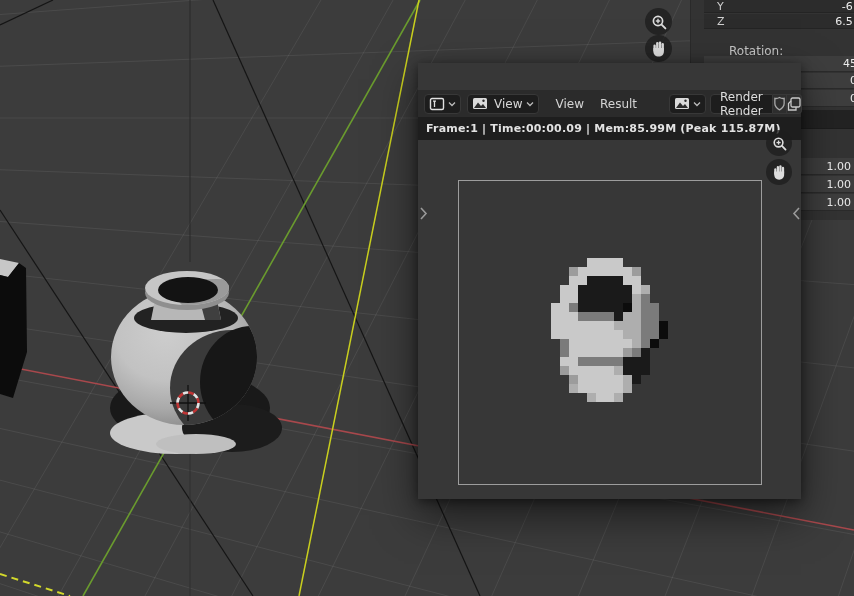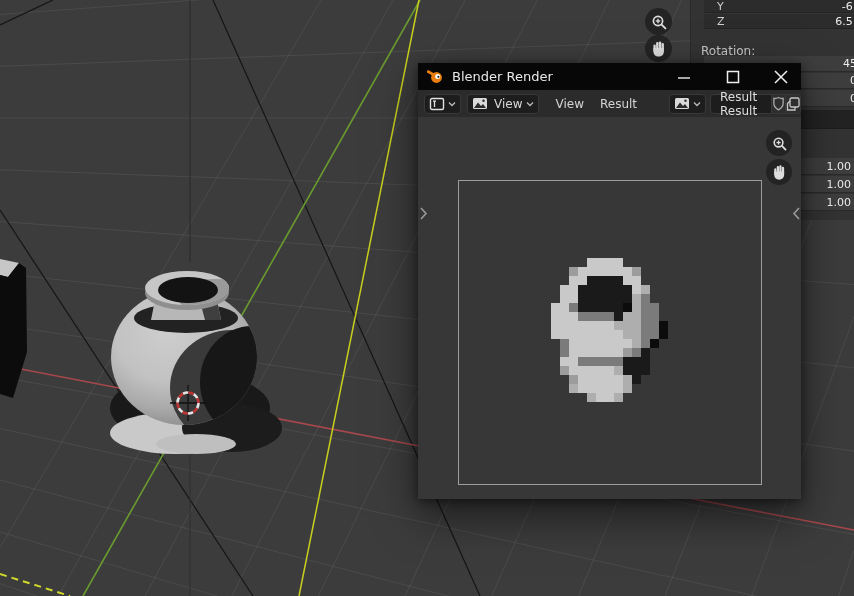--- a/index.html
+++ b/index.html
@@ -169,21 +169,21 @@
 
   <div id="props">
     <div class="prow loc" style="top:0;height:13px;">
       <span class="plabel">Y</span>
       <span class="pvalue" style="margin-right:-7px;">-6 m</span>
     </div>
     <div class="prow loc" style="top:14px;height:15px;">
       <span class="plabel">Z</span>
       <span class="pvalue" style="margin-right:-7px;">6.5 m</span>
     </div>
-    <div class="plabel-row" style="top:44px;">Rotation:</div>
+    <div class="plabel-row" style="top:44px;margin-left:28px;">Rotation:</div>
     <div class="prow num" style="top:56px;height:16px;">
       <span class="pvalue" style="padding-right:3px;">45</span>
     </div>
     <div class="prow num" style="top:73px;height:16px;">
       <span class="pvalue" style="padding-right:3px;">0</span>
     </div>
     <div class="prow num" style="top:90px;height:17px;">
       <span class="pvalue" style="padding-right:3px;">0</span>
     </div>
     <div class="prow dark" style="top:110px;height:19px;"></div>
@@ -193,44 +193,20 @@
     <div class="prow num" style="top:176px;height:17px;">
       <span class="pvalue" style="padding-right:9px;">1.00</span>
     </div>
     <div class="prow num" style="top:194px;height:17px;">
       <span class="pvalue" style="padding-right:9px;">1.00</span>
     </div>
   </div>
 
   <div id="win">
 
-    <div id="titlebar">
-      <svg width="17" height="14" viewBox="-8 -7 16 14" style="margin-left:9px;">
-        <path d="M -7.5,-5.5 L -0.5,-1.5" stroke="#e87d0d" stroke-width="2.6" stroke-linecap="round"></path>
-        <circle cx="1" cy="0.5" r="5.4" fill="#e87d0d"></circle>
-        <circle cx="2.2" cy="-0.6" r="2.5" fill="#ffffff"></circle>
-        <circle cx="2.9" cy="-0.2" r="1.1" fill="#2a2a2a"></circle>
-      </svg>
-      <span id="win-title">Blender Render</span>
-      <div class="cap-btn" style="left:246px;">
-        <svg width="14" height="14" viewBox="0 0 14 14">
-          <line x1="1" y1="8" x2="13" y2="8" stroke="#eee" stroke-width="1.4"></line>
-          </svg>
-      </div>
-      <div class="cap-btn" style="left:295px;">
-        <svg width="14" height="14" viewBox="0 0 14 14">
-          <rect x="1.5" y="1.5" width="11" height="11" fill="none" stroke="#eee" stroke-width="1.5"></rect>
-          </svg>
-      </div>
-      <div class="cap-btn" style="left:343px;">
-        <svg width="14" height="14" viewBox="0 0 14 14">
-          <path d="M1,1 L13,13 M13,1 L1,13" stroke="#eee" stroke-width="1.5"></path>
-          </svg>
-      </div>
-    </div>
 
     <div id="header">
       <div class="hbtn">
         <svg width="16" height="14" viewBox="0 0 16 14">
           <rect x="1.5" y="1.5" width="13" height="11" rx="1.5" fill="none" stroke="#e0e0e0" stroke-width="1.4"></rect>
           <path d="M5.5,4 L5.5,10 M4,4.2 L7,4.2" stroke="#e0e0e0" stroke-width="1.3"></path>
         </svg>
         <svg width="8" height="6" viewBox="0 0 8 6" style="margin-left:3px;">
           <path d="M1,1.5 L4,4.5 L7,1.5" fill="none" stroke="#bbb" stroke-width="1.3"></path>
           </svg>
@@ -252,35 +228,38 @@
         <svg width="16" height="13" viewBox="0 0 16 13">
           <rect x="1" y="1" width="14" height="11" rx="1.5" fill="#dadada"></rect>
           <path d="M2,11 L6,5.5 L9,9 L11,7 L14,11 Z" fill="#2a2a2a"></path>
           <circle cx="11.5" cy="3.8" r="1.2" fill="#2a2a2a"></circle>
         </svg>
         <svg width="8" height="6" viewBox="0 0 8 6" style="margin-left:3px;">
           <path d="M1,1.5 L4,4.5 L7,1.5" fill="none" stroke="#bbb" stroke-width="1.3"></path>
           </svg>
       </div>
       <div id="datablock" style="margin-left:4px;">
-        <span>Result Result</span>
+        <span>Render Render</span>
       </div>
       <div class="dbbtn">
         <svg width="13" height="15" viewBox="-7 -8 14 16">
           <path d="M0,-6.5 C2.5,-5 5,-5.5 5,-5.5 L5,0 C5,4 0,6.8 0,6.8 C0,6.8 -5,4 -5,0 L-5,-5.5 C-5,-5.5 -2.5,-5 0,-6.5 Z" fill="none" stroke="#a9a9a9" stroke-width="1.4"></path>
           </svg>
       </div>
       <div class="dbbtn" style="border-radius:0 4px 4px 0;">
         <svg width="14" height="14" viewBox="0 0 14 14">
           <rect x="4" y="1" width="9" height="9" rx="1.5" fill="none" stroke="#c8c8c8" stroke-width="1.3"></rect>
           <path d="M4,4 L1.5,6.5 L1.5,13 L9,13 L9,10" fill="none" stroke="#c8c8c8" stroke-width="1.3"></path>
         </svg>
       </div>
     </div>
 
+    <div id="statusbar">
+      <span>Frame:1 | Time:00:00.09 | Mem:85.99M (Peak 115.87M)</span>
+    </div>
 
     <div id="imgarea">
       <div id="imgframe"></div>
       <div id="pixelart">
           <div class="px" style="left: 36px; top: 0px; background: rgb(201, 201, 201);"></div>
           <div class="px" style="left: 45px; top: 0px; background: rgb(201, 201, 201);"></div>
           <div class="px" style="left: 54px; top: 0px; background: rgb(201, 201, 201);"></div>
           <div class="px" style="left: 63px; top: 0px; background: rgb(201, 201, 201);"></div>
           <div class="px" style="left: 18px; top: 9px; background: rgb(156, 156, 156);"></div>
           <div class="px" style="left: 27px; top: 9px; background: rgb(201, 201, 201);"></div>

